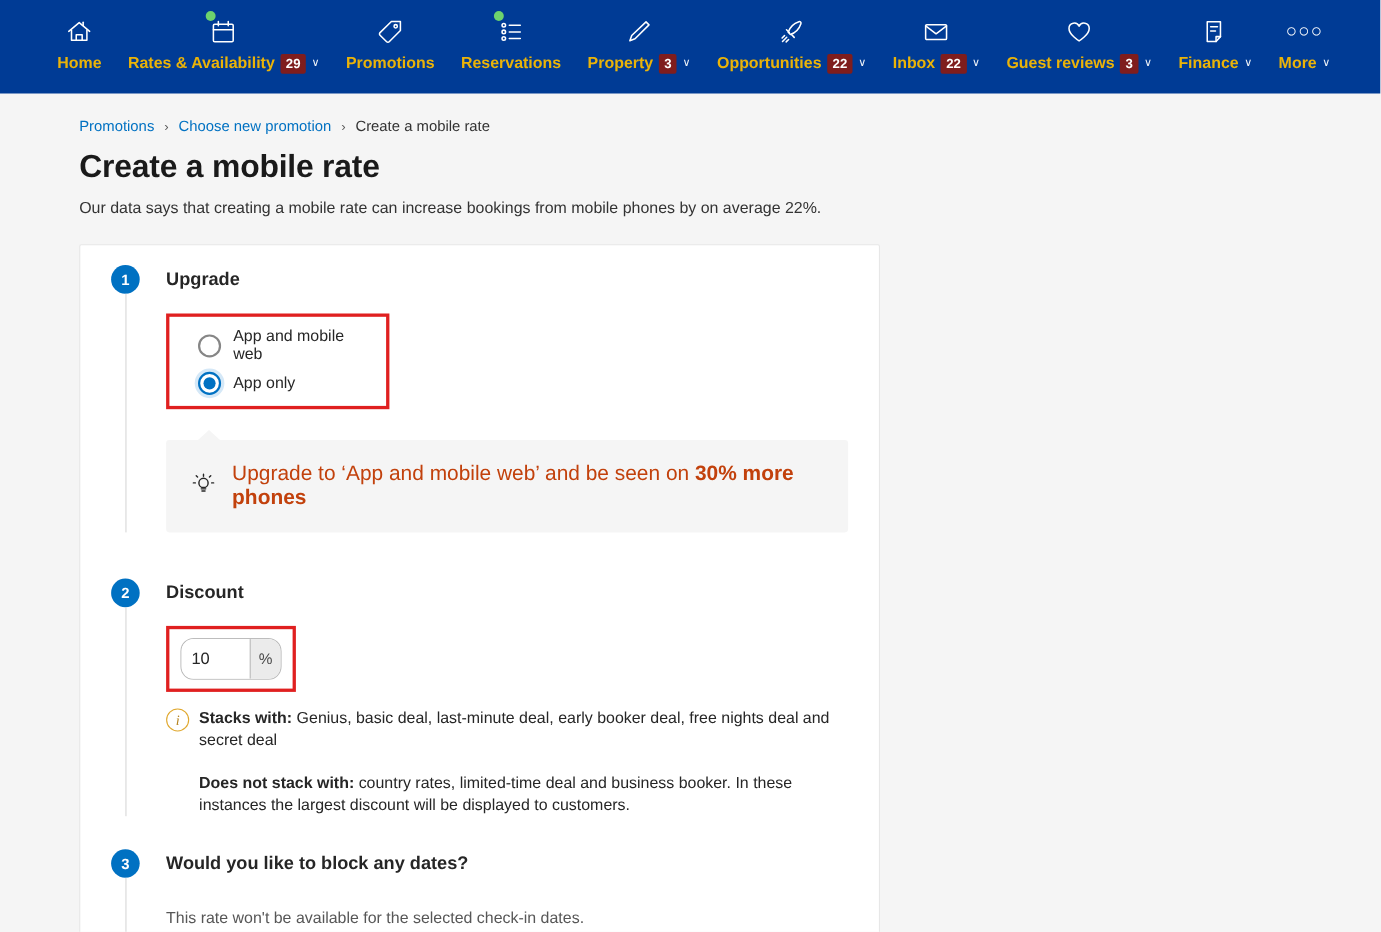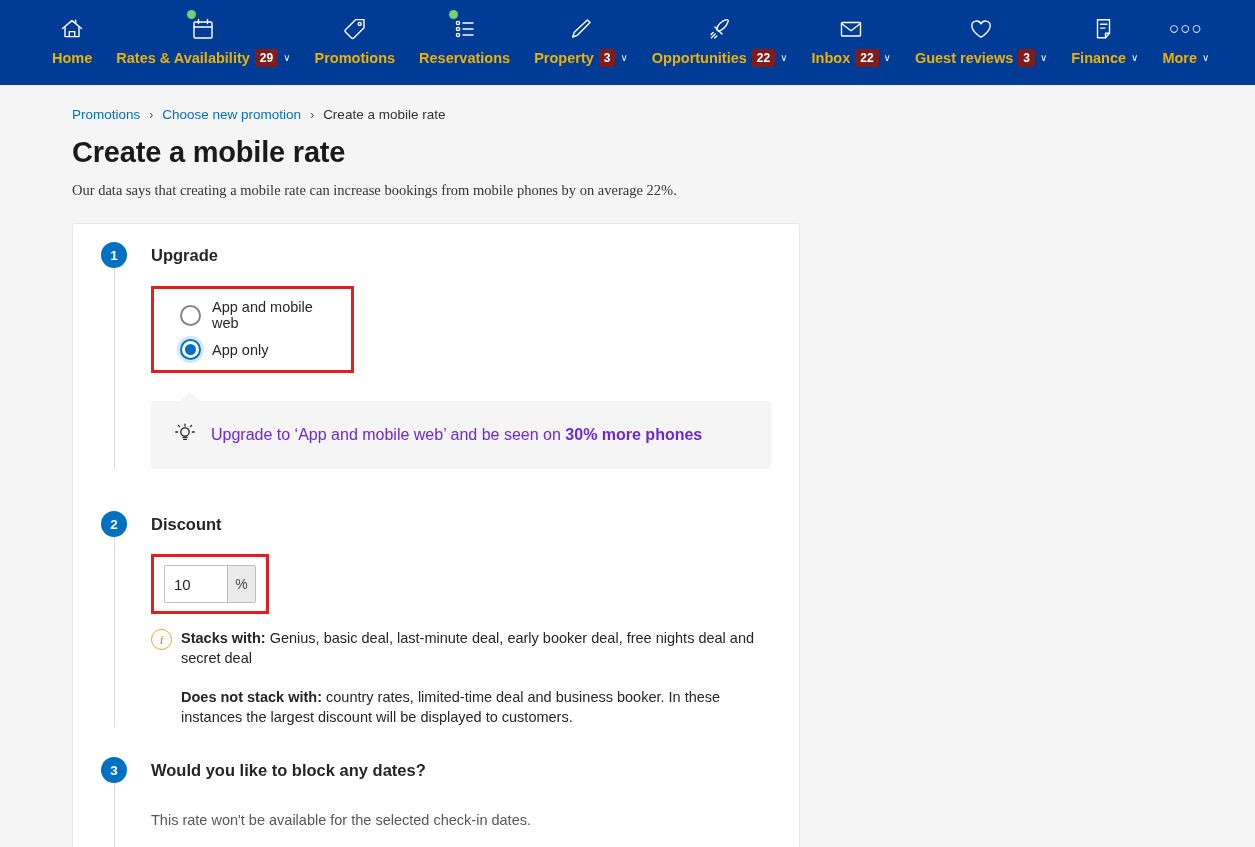--- a/index.html
+++ b/index.html
@@ -100,21 +100,20 @@
     padding: 14px 0 0 72px;
     font-size: 29px;
     font-weight: bold;
     color: #1a1a1a;
     letter-spacing: -0.2px;
   }
   #page-sub {
     padding: 13px 0 0 72px;
     font-size: 14.5px;
     color: #333333;
-    font-family: Liberation Serif, serif;
   }
 
   
   #card {
     margin: 24px 0 0 72px;
     width: 728px;
     background: #ffffff;
     border: 1px solid #e7e7e7;
     border-radius: 2px;
     padding: 18px 28px 0 28px;
@@ -198,34 +197,34 @@
     display: flex; align-items: center; gap: 14px;
   }
   .tip::before {
     content: "";
     position: absolute;
     top: -9px; left: 29px;
     border-left: 10px solid transparent;
     border-right: 10px solid transparent;
     border-bottom: 9px solid #f5f5f5;
   }
-  .tip-text { font-size: 16px; color: #6d28d9; }
+  .tip-text { font-size: 19px; color: #c2410c; }
   .tip-text b { font-weight: bold; }
 
   
   .amount-highlight {
     border: 3px solid #e02020;
     display: inline-block;
     margin-top: 17px;
     padding: 8px 10px;
   }
   .amount-field {
     display: flex;
     border: 1px solid #bdbdbd;
-    border-radius: 2px;
+    border-radius: 12px;
     overflow: hidden;
     width: 92px;
   }
   .amount-input {
     width: 62px; height: 36px;
     border: 0; outline: 0;
     font-size: 15px;
     color: #262626;
     padding: 0 9px;
     font-family: "Liberation Sans", sans-serif;

